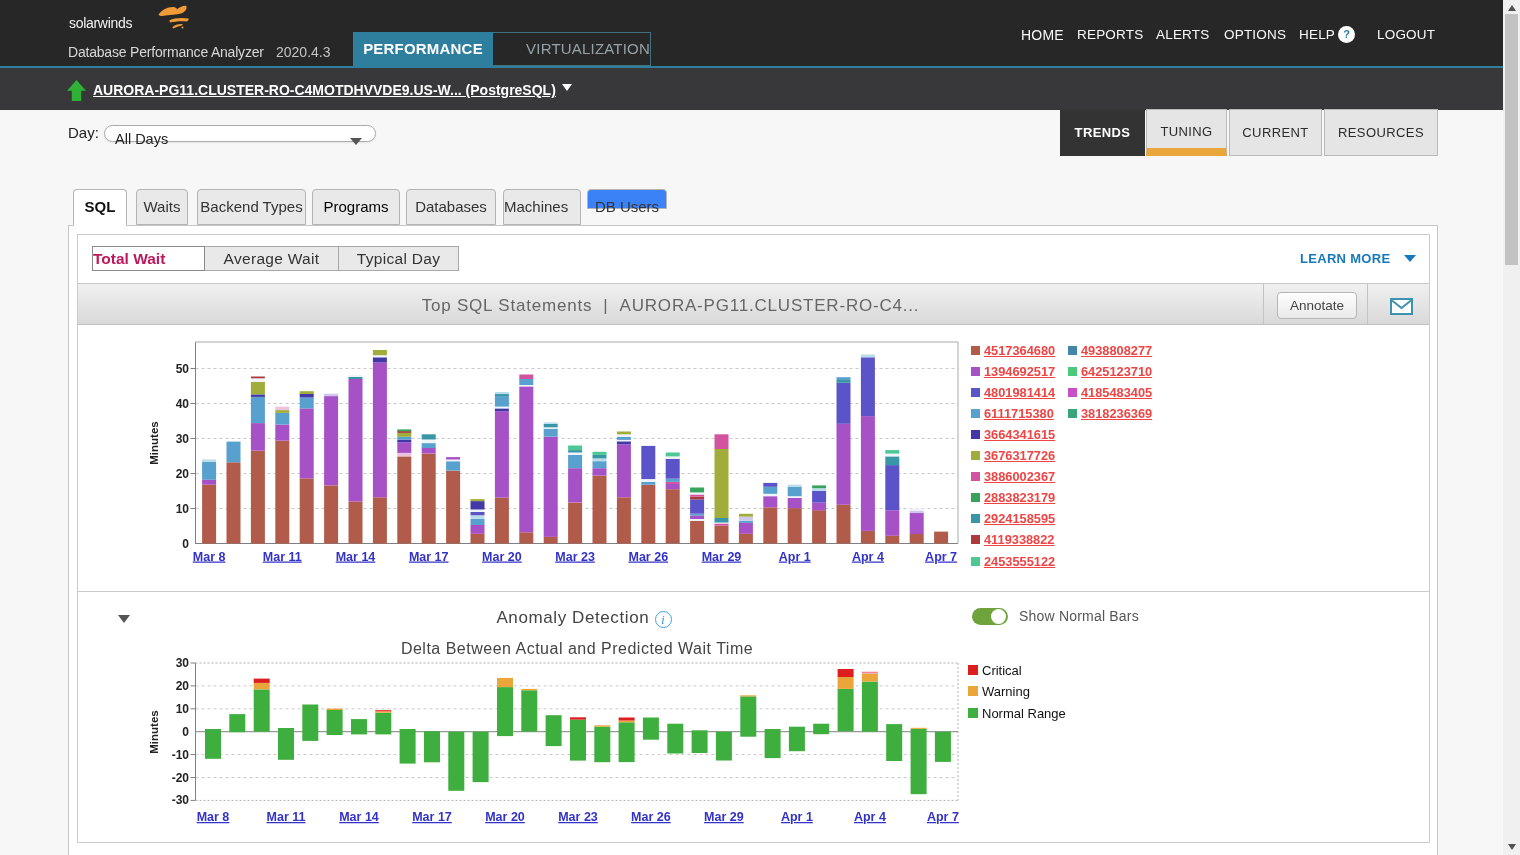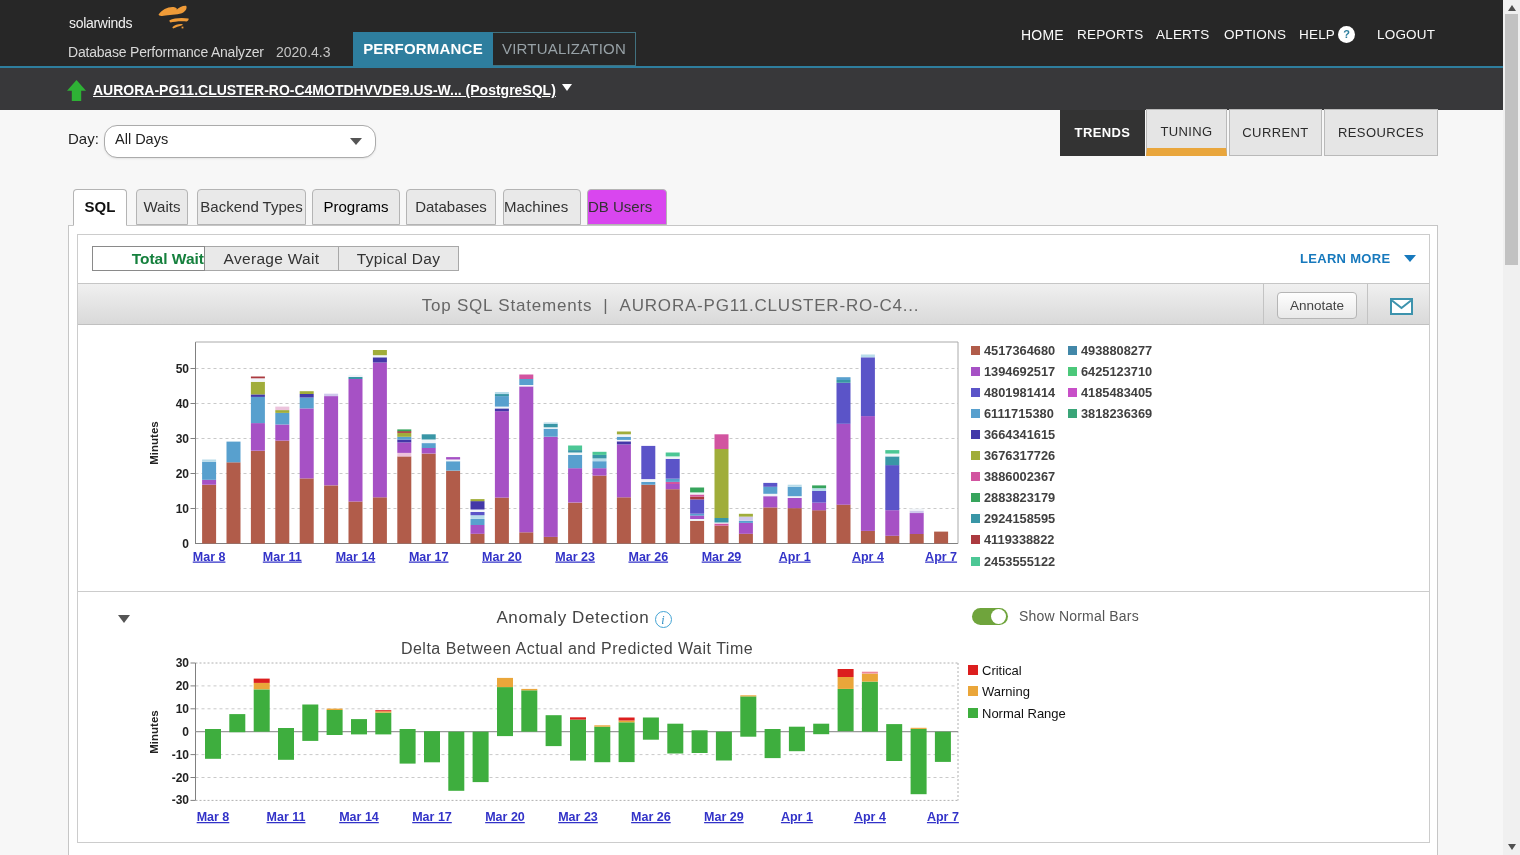--- a/index.html
+++ b/index.html
@@ -1,68 +1,68 @@
 <!DOCTYPE html>
 <html><head><meta charset="utf-8"><style>
 *{margin:0;padding:0;box-sizing:border-box}
 body{width:1520px;height:855px;overflow:hidden;position:relative;background:#f7f7f7;font-family:"Liberation Sans",sans-serif;}
 .abs{position:absolute}
-.lg{position:absolute;font-size:12.8px;font-weight:bold;color:#404040;white-space:nowrap}
+.lg{position:absolute;font-size:12.8px;font-weight:bold;color:#ef4444;text-decoration:underline;white-space:nowrap}
 </style></head><body>
 
 <div class="abs" style="left:0;top:0;width:1503px;height:66px;background:#272727"></div>
 <div class="abs" style="left:69px;top:15px;font-size:14px;letter-spacing:-0.3px;color:#f2f2f2">solarwinds</div>
 <svg class="abs" style="left:158px;top:5px" width="32" height="25" viewBox="0 0 32 25">
 <path d="M0.5 9.7 C4 4.5 11 1.2 16.5 2.2 C18.5 2.6 19.3 3.6 18.6 4.8 C20.8 2.4 24.6 0.6 28.3 0.9 C29.2 3 28.2 5.4 25.6 7.2 C21.5 10.2 13 9.3 7.5 10.6 C4.8 11.2 2.4 11.5 0.5 9.7 Z" fill="#ef9b38"></path>
 <path d="M11.5 15.3 C16 13.0 24 12.4 30.6 13.6 C30.9 14.9 30.1 16.1 28.5 16.5 C23 15.8 16 16.6 12.5 17.5 C11.7 16.9 11.3 16 11.5 15.3 Z" fill="#ef9b38"></path>
 <path d="M14.3 22.2 C16.8 19.9 20.8 18.7 24.3 19.1 L24.7 20.1 C21.3 21.2 17.3 22.7 15.1 23.5 Z" fill="#ef9b38"></path>
 <rect x="23.6" y="21.6" width="1.8" height="1.8" fill="#ef9b38"></rect>
 </svg>
 <div class="abs" style="left:68px;top:44px;font-size:14px;letter-spacing:-0.2px;color:#d8d8d8">Database Performance Analyzer</div>
 <div class="abs" style="left:276px;top:44px;font-size:14px;color:#c4c4c4">2020.4.3</div>
 <div class="abs" style="left:353px;top:32px;width:140px;height:34px;background:#2e7e9e;color:#fff;font-size:15px;font-weight:bold;text-align:center;line-height:34px;letter-spacing:0.2px">PERFORMANCE</div>
-<div class="abs" style="left:493px;top:32px;width:143px;height:34px;border:1px solid #41717f;border-left:none;color:#97a1a6;font-size:15px;text-align:center;line-height:32px;letter-spacing:0.2px">VIRTUALIZATION</div>
+<div class="abs" style="left:493px;top:32px;width:158px;height:34px;border:1px solid #41717f;border-left:none;color:#97a1a6;font-size:15px;text-align:right;line-height:32px;letter-spacing:0.2px">VIRTUALIZATION</div>
 <div class="abs" style="left:1021px;top:27px;font-size:14px;color:#fafafa;letter-spacing:0.2px">HOME</div>
 <div class="abs" style="left:1077px;top:27px;font-size:13.5px;color:#fafafa;letter-spacing:0.2px">REPORTS</div>
 <div class="abs" style="left:1156px;top:27px;font-size:13.5px;color:#fafafa;letter-spacing:0.2px">ALERTS</div>
 <div class="abs" style="left:1224px;top:27px;font-size:13.5px;color:#fafafa;letter-spacing:0.2px">OPTIONS</div>
 <div class="abs" style="left:1299px;top:27px;font-size:13.5px;color:#fafafa;letter-spacing:0.2px">HELP</div>
 <div class="abs" style="left:1338px;top:26px;width:17px;height:17px;background:#fff;border-radius:50%;text-align:center;line-height:17px;font-size:11px;font-weight:bold;color:#2e7f9f">?</div>
 <div class="abs" style="left:1377px;top:27px;font-size:13.5px;color:#fafafa;letter-spacing:0.2px">LOGOUT</div>
 <div class="abs" style="left:0;top:66px;width:1503px;height:2px;background:#2e7e9e"></div>
 
 <div class="abs" style="left:0;top:68px;width:1503px;height:42px;background:#38383a"></div>
 <svg class="abs" style="left:67px;top:80px" width="19" height="21" viewBox="0 0 19 21">
     <path d="M9.5 0 L19 10.8 L14.2 10.8 L14.2 21 L4.8 21 L4.8 10.8 L0 10.8 Z" fill="#2eb135"></path>
   </svg>
 <div class="abs" style="left:93px;top:82px;font-size:14px;font-weight:bold;color:#fff;text-decoration:underline">AURORA-PG11.CLUSTER-RO-C4MOTDHVVDE9.US-W... (PostgreSQL)</div>
 <div class="abs" style="left:562px;top:84px;width:0;height:0;border-left:5.5px solid transparent;border-right:5.5px solid transparent;border-top:7px solid #fff"></div>
 
-<div class="abs" style="left:68px;top:130px;font-size:15px;color:#222">Day:</div>
-<div class="abs" style="left:104px;top:125px;width:272px;height:33px;background:#fff;border:1px solid #ababab;border-radius:13px;box-shadow:0 1px 2px rgba(0,0,0,0.08);font-size:14.5px;color:#222;line-height:26px;padding-left:10px">All Days</div>
+<div class="abs" style="left:68px;top:124px;font-size:15px;color:#222">Day:</div>
+<div class="abs" style="left:104px;top:125px;width:272px;height:17px;background:#fff;border:1px solid #ababab;border-radius:13px;box-shadow:0 1px 2px rgba(0,0,0,0.08);font-size:14.5px;color:#222;line-height:26px;padding-left:10px">All Days</div>
 <div class="abs" style="left:350px;top:138px;width:0;height:0;border-left:6.5px solid transparent;border-right:6.5px solid transparent;border-top:7px solid #555"></div>
 
 <div class="abs" style="left:1060px;top:110px;width:85px;height:46px;background:#333;color:#fff;font-size:13px;font-weight:bold;text-align:center;line-height:46px;letter-spacing:0.4px">TRENDS</div>
 <div class="abs" style="left:1146px;top:109px;width:81px;height:47px;background:#e5e5e5;border:1px solid #b9b9b9;border-bottom:8px solid #e9a63c;color:#2b2b2b;font-size:13px;text-align:center;line-height:43px;letter-spacing:0.4px">TUNING</div>
 <div class="abs" style="left:1229px;top:109px;width:93px;height:47px;background:#e5e5e5;border:1px solid #b9b9b9;color:#2b2b2b;font-size:13px;text-align:center;line-height:45px;letter-spacing:0.4px">CURRENT</div>
 <div class="abs" style="left:1324px;top:109px;width:114px;height:47px;background:#e5e5e5;border:1px solid #b9b9b9;color:#2b2b2b;font-size:13px;text-align:center;line-height:45px;letter-spacing:0.4px">RESOURCES</div>
 
 <div class="abs" style="left:68px;top:225px;width:1370px;height:645px;background:#fff;border:1px solid #c6c6c6"></div>
 
 <div class="abs" style="left:73px;top:189px;width:54px;height:37px;background:#fff;border:1px solid #b4b4b4;border-bottom:1px solid #fff;border-radius:4px 4px 0 0;font-size:15px;font-weight:bold;color:#111;text-align:center;line-height:34px;z-index:2">SQL</div>
 <div class="abs" style="left:136px;top:189px;width:52px;height:36px;background:#e9e9e9;border:1px solid #b4b4b4;border-radius:4px 4px 0 0;font-size:15px;color:#333;text-align:center;line-height:34px">Waits</div>
 <div class="abs" style="left:197px;top:189px;width:109px;height:36px;background:#e9e9e9;border:1px solid #b4b4b4;border-radius:4px 4px 0 0;font-size:15px;color:#333;text-align:center;line-height:34px">Backend Types</div>
 <div class="abs" style="left:312px;top:189px;width:88px;height:36px;background:#e9e9e9;border:1px solid #b4b4b4;border-radius:4px 4px 0 0;font-size:15px;color:#000000;text-align:center;line-height:34px">Programs</div>
 <div class="abs" style="left:406px;top:189px;width:90px;height:36px;background:#e9e9e9;border:1px solid #b4b4b4;border-radius:4px 4px 0 0;font-size:15px;color:#333;text-align:center;line-height:34px">Databases</div>
 <div class="abs" style="left:503px;top:189px;width:78px;height:36px;background:#e9e9e9;border:1px solid #b4b4b4;border-radius:4px 4px 0 0;font-size:15px;color:#333;text-align:left;line-height:34px">Machines</div>
-<div class="abs" style="left:587px;top:189px;width:80px;height:36px;background:#d946ef;border:1px solid #b4b4b4;border-radius:4px 4px 0 0;font-size:15px;color:#333;line-height:34px">DB Users</div>
+<div class="abs" style="left:587px;top:189px;width:80px;height:20px;background:#3b82f6;border:1px solid #b4b4b4;border-radius:4px 4px 0 0;font-size:15px;color:#333;text-align:center;line-height:34px">DB Users</div>
 
 <div class="abs" style="left:77px;top:234px;width:1353px;height:609px;background:#fff;border:1px solid #ccc"></div>
 
-<div class="abs" style="left:92px;top:246px;width:113px;height:25px;background:#fff;border:1px solid #8a8a8a;font-size:15.5px;font-weight:bold;color:#15803d;text-align:right;line-height:23px;z-index:2">Total Wait</div>
+<div class="abs" style="left:92px;top:246px;width:113px;height:25px;background:#fff;border:1px solid #8a8a8a;font-size:15.5px;font-weight:bold;color:#be185d;text-align:left;line-height:23px;z-index:2">Total Wait</div>
 <div class="abs" style="left:204px;top:246px;width:135px;height:25px;background:#e9e9e9;border:1px solid #a8a8a8;font-size:15.5px;letter-spacing:0.3px;color:#333;text-align:center;line-height:23px">Average Wait</div>
 <div class="abs" style="left:338px;top:246px;width:121px;height:25px;background:#e9e9e9;border:1px solid #a8a8a8;font-size:15.5px;letter-spacing:0.3px;color:#333;text-align:center;line-height:23px">Typical Day</div>
 <div class="abs" style="left:1300px;top:251px;font-size:13px;font-weight:bold;color:#1779bd;letter-spacing:0.3px">LEARN MORE</div>
 <div class="abs" style="left:1404px;top:255px;width:0;height:0;border-left:6.5px solid transparent;border-right:6.5px solid transparent;border-top:7.5px solid #1779bd"></div>
 
 <div class="abs" style="left:78px;top:283px;width:1351px;height:42px;background:linear-gradient(#f0f0f0,#d9d9d9);border-top:1px solid #c6c6c6;border-bottom:1px solid #c0c0c0"></div>
 <div class="abs" style="left:78px;top:296px;width:1185px;text-align:center;font-size:17px;letter-spacing:0.8px;color:#666">Top SQL Statements&nbsp;&nbsp;|&nbsp;&nbsp;AURORA-PG11.CLUSTER-RO-C4...</div>
 <div class="abs" style="left:1263px;top:284px;width:1px;height:40px;background:#c3c3c3"></div>
 <div class="abs" style="left:1367px;top:284px;width:1px;height:40px;background:#c3c3c3"></div>
 <div class="abs" style="left:1277px;top:292px;width:80px;height:27px;background:linear-gradient(#fefefe,#e9e9e9);border:1px solid #b5b5b5;border-radius:4px;font-size:13.5px;color:#444;text-align:center;line-height:25px">Annotate</div>

